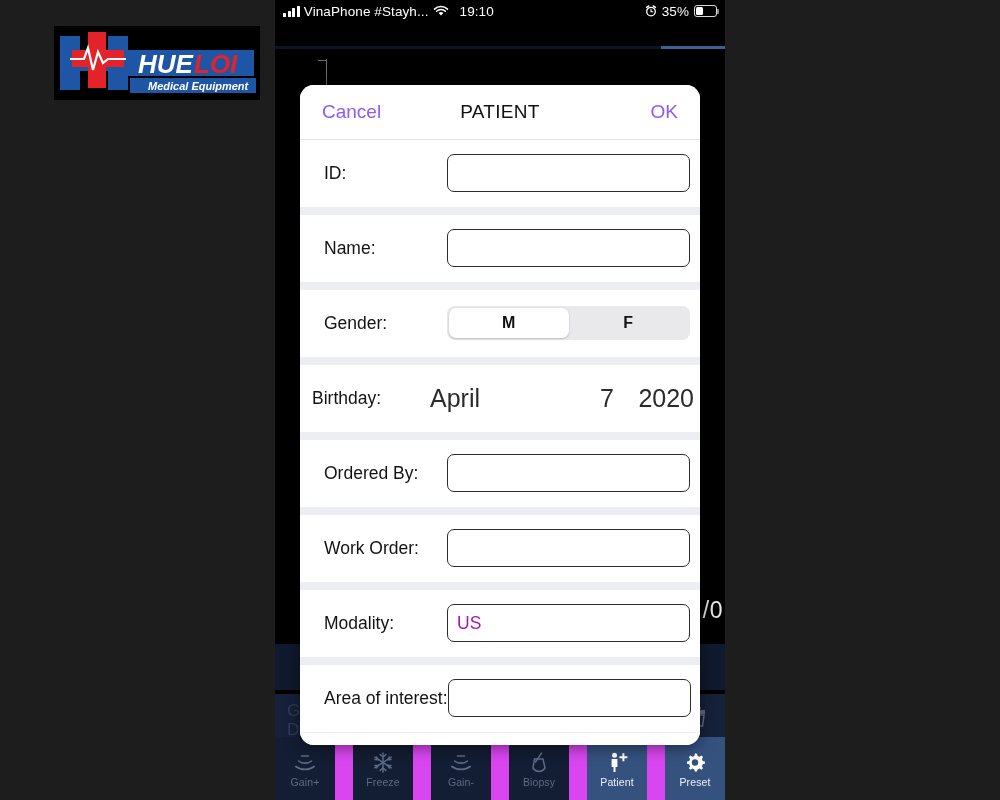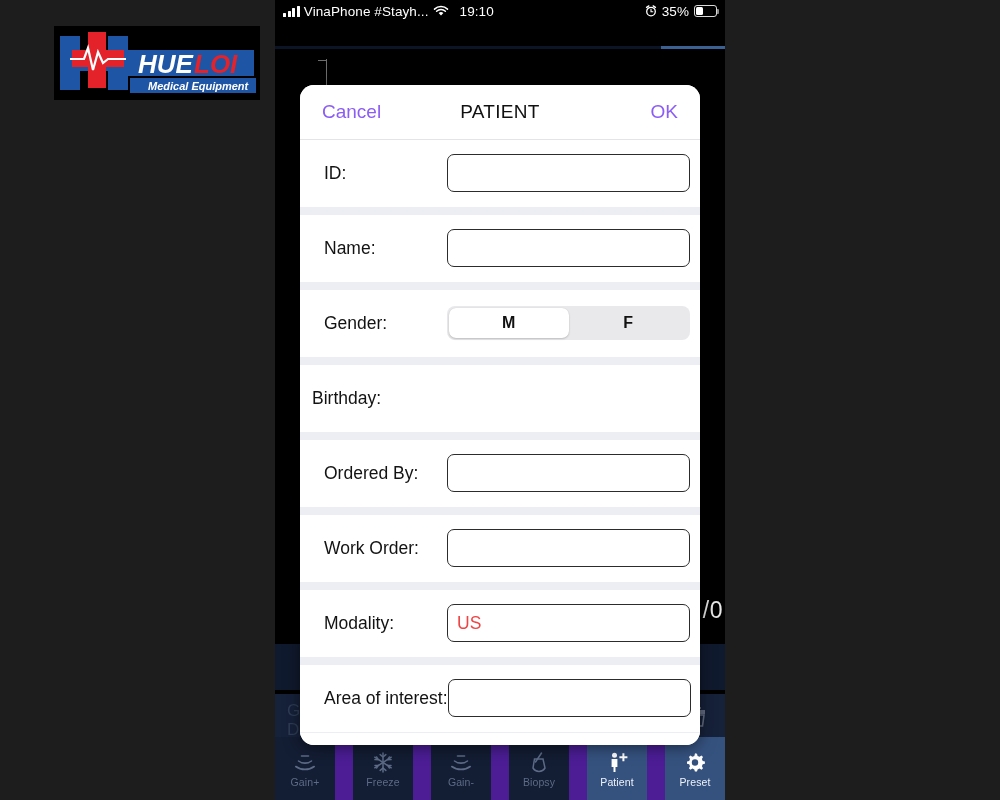--- a/index.html
+++ b/index.html
@@ -121,21 +121,21 @@
     color: #2e3c55; font-size: 17px; line-height: 19px;
   }
   .bg-trash {
     position: absolute; right: 14px; top: 655px;
     width: 26px; height: 26px; opacity: .75;
   }
 
   
   .toolbar {
     position: absolute; left: 0; bottom: 0; width: 450px; height: 63px;
-    background: #4c1d95; display: flex; gap: 18px;
+    background: #d946ef; display: flex; gap: 18px;
   }
   .tb-btn {
     flex: 1; background: #131d33;
     display: flex; flex-direction: column; align-items: center; justify-content: center;
     gap: 1px; position: relative;
   }
   .tb-btn.active { background: #35527f; }
   .tb-ico { width: 26px; height: 25px; display: block; }
   .tb-lbl {
     font-size: 10.5px; color: #5d6b86; letter-spacing: .1px;
@@ -174,21 +174,21 @@
     margin-left: 12px;
   }
   .row-sep { height: 8px; background: #eceef3; }
   .row-lbl {
     font-size: 17.5px; color: #131313; white-space: nowrap;
   }
   .row-ctl { margin-left: auto; }
   .tf {
     width: 243px; height: 38px;
     border: 1.6px solid #2c2c2c; border-radius: 7px;
-    background: #fff; font-size: 17.5px; color: #ef4444;
+    background: #fff; font-size: 17.5px; color: #a21caf;
     padding: 12px 9px; font-family: "Liberation Sans", sans-serif;
     outline: none;
   }
   .tf::placeholder { color: #b9b9b9; }
 
   
   .seg {
     width: 243px; height: 34px; background: #e9e9ec;
     border-radius: 8px; display: flex; padding: 2px;
   }
@@ -435,20 +435,25 @@
             <span class="row-ctl">
               <div class="seg">
                 <div class="seg-opt on">M</div>
                 <div class="seg-opt">F</div>
               </div>
             </span>
           </div>
           <div class="row-sep"></div>
           <div class="bday-row">
             <span class="row-lbl">Birthday:</span>
+            <div class="bday-wheels">
+              <div class="wheel-val wheel-month">April</div>
+              <div class="wheel-val wheel-day">7</div>
+              <div class="wheel-val wheel-year">2020</div>
+            </div>
           </div>
           <div class="row-sep"></div>
           <div class="row">
             <span class="row-lbl">Ordered By:</span>
             <span class="row-ctl"><input class="tf" type="text" placeholder="" style=""></span>
           </div>
           <div class="row-sep"></div>
           <div class="row">
             <span class="row-lbl">Work Order:</span>
             <span class="row-ctl"><input class="tf" type="text" placeholder="" style=""></span>

